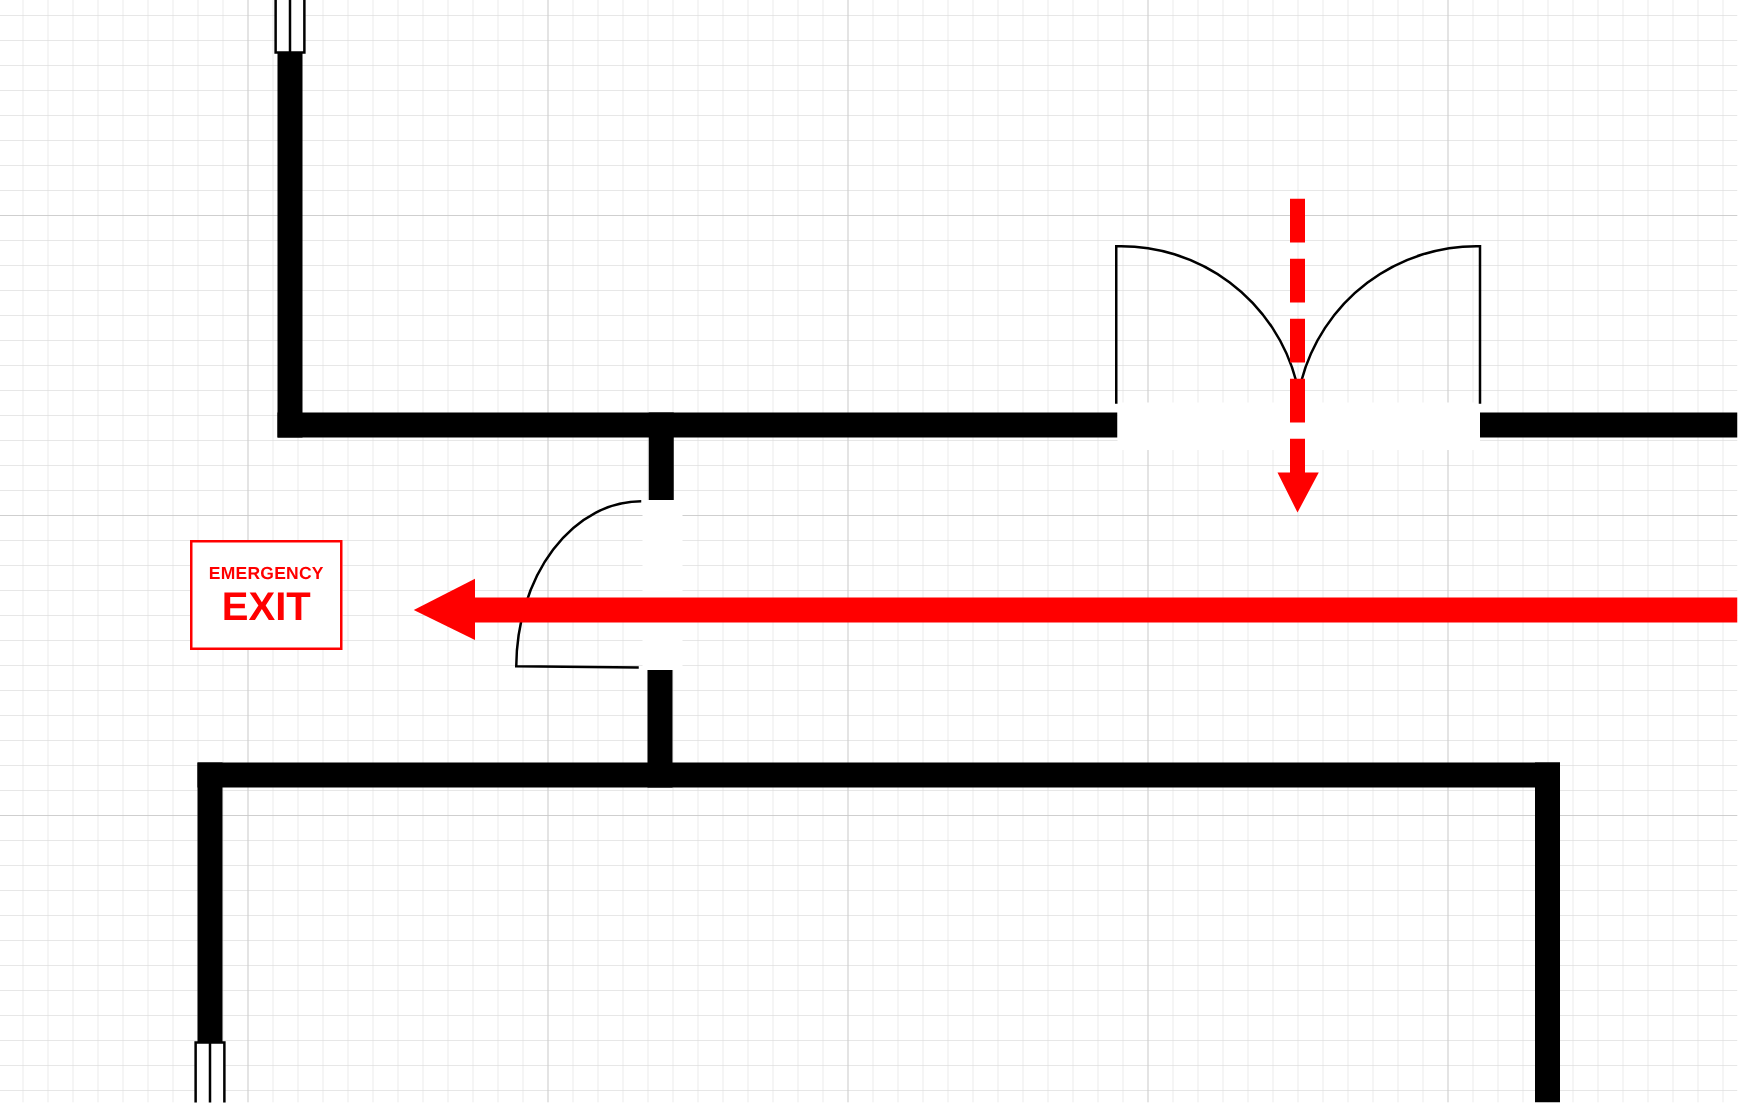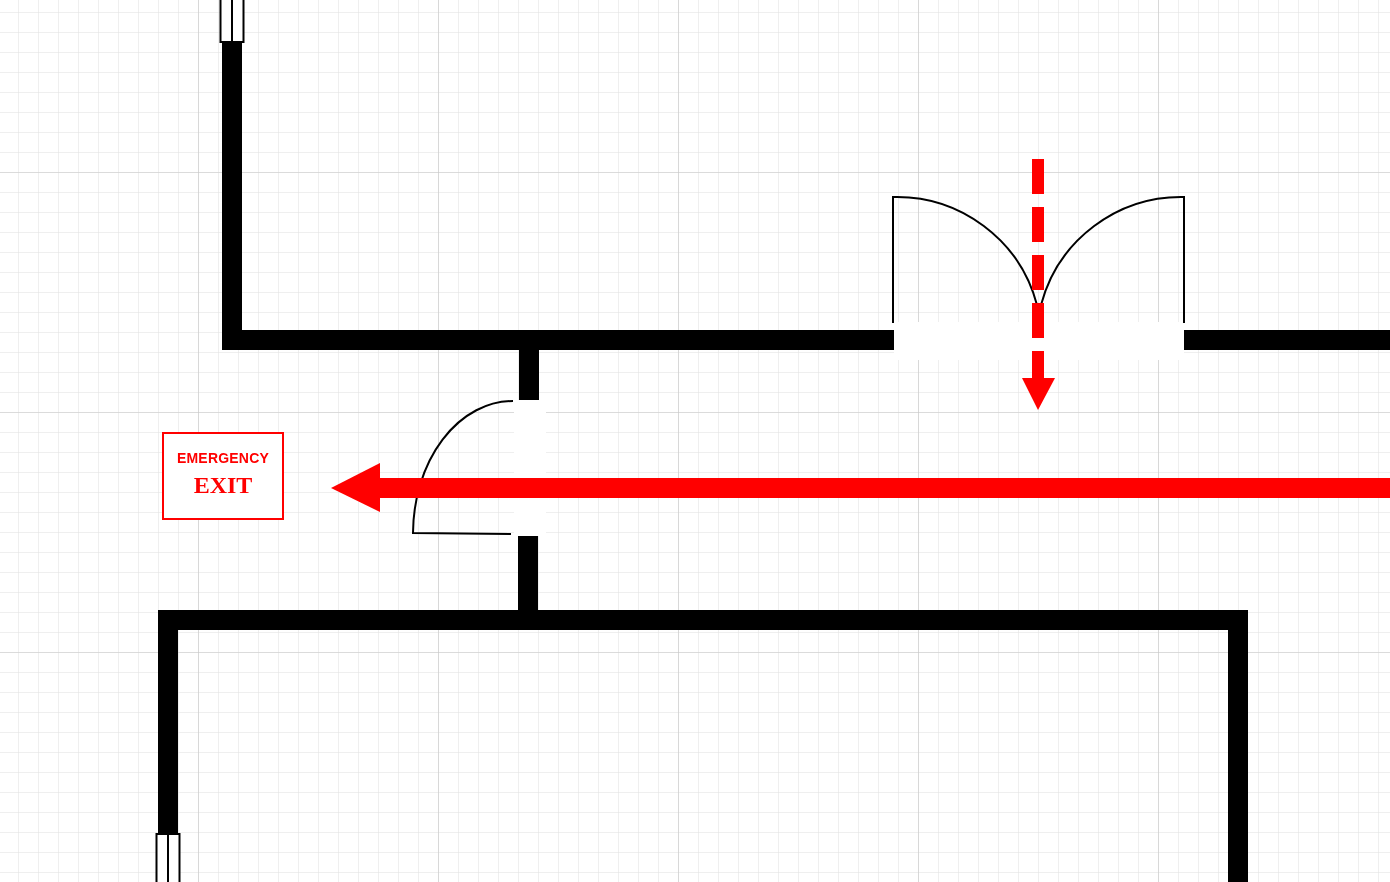--- a/index.html
+++ b/index.html
@@ -1,25 +1,25 @@
 <!DOCTYPE html>
 <html><head>
 <meta charset="utf-8">
 <style>
   html, body { margin: 0; padding: 0; background: #ffffff; }
   body { width: 1390px; height: 882px; overflow: hidden; position: relative; font-family: "Liberation Sans", sans-serif; }
   #canvas { position: absolute; left: 0; top: 0; width: 1390px; height: 882px; }
   .exit-sign {
-    position: absolute; left: 162px; top: 432px; width: 122px; height: 88px;
+    position: absolute; left: 152px; top: 432px; width: 122px; height: 88px;
     border: 2px solid #ff0000; background: #ffffff; box-sizing: border-box;
     display: flex; flex-direction: column; align-items: center; justify-content: center;
     color: #ff0000; font-family: "Liberation Sans", sans-serif; font-weight: bold;
   }
   .exit-sign .line1 { font-size: 14px; line-height: 16px; letter-spacing: 0.2px; margin-top: 2px; }
-  .exit-sign .line2 { font-size: 24px; line-height: 38px; font-family: Liberation Serif, serif; }
+  .exit-sign .line2 { font-size: 32px; line-height: 38px; }
 </style>
 </head>
 <body>
 
 <svg id="canvas" xmlns="http://www.w3.org/2000/svg" width="1390" height="882" viewBox="0 0 1390 882">
   <defs>
     <pattern id="minor" x="18" y="12" width="20" height="20" patternUnits="userSpaceOnUse">
       <path d="M 0 0 L 0 20 M 0 0 L 20 0" stroke="#e0e0e0" stroke-width="1" fill="none"></path>
     </pattern>
     <pattern id="major" x="198" y="172" width="240" height="240" patternUnits="userSpaceOnUse">

